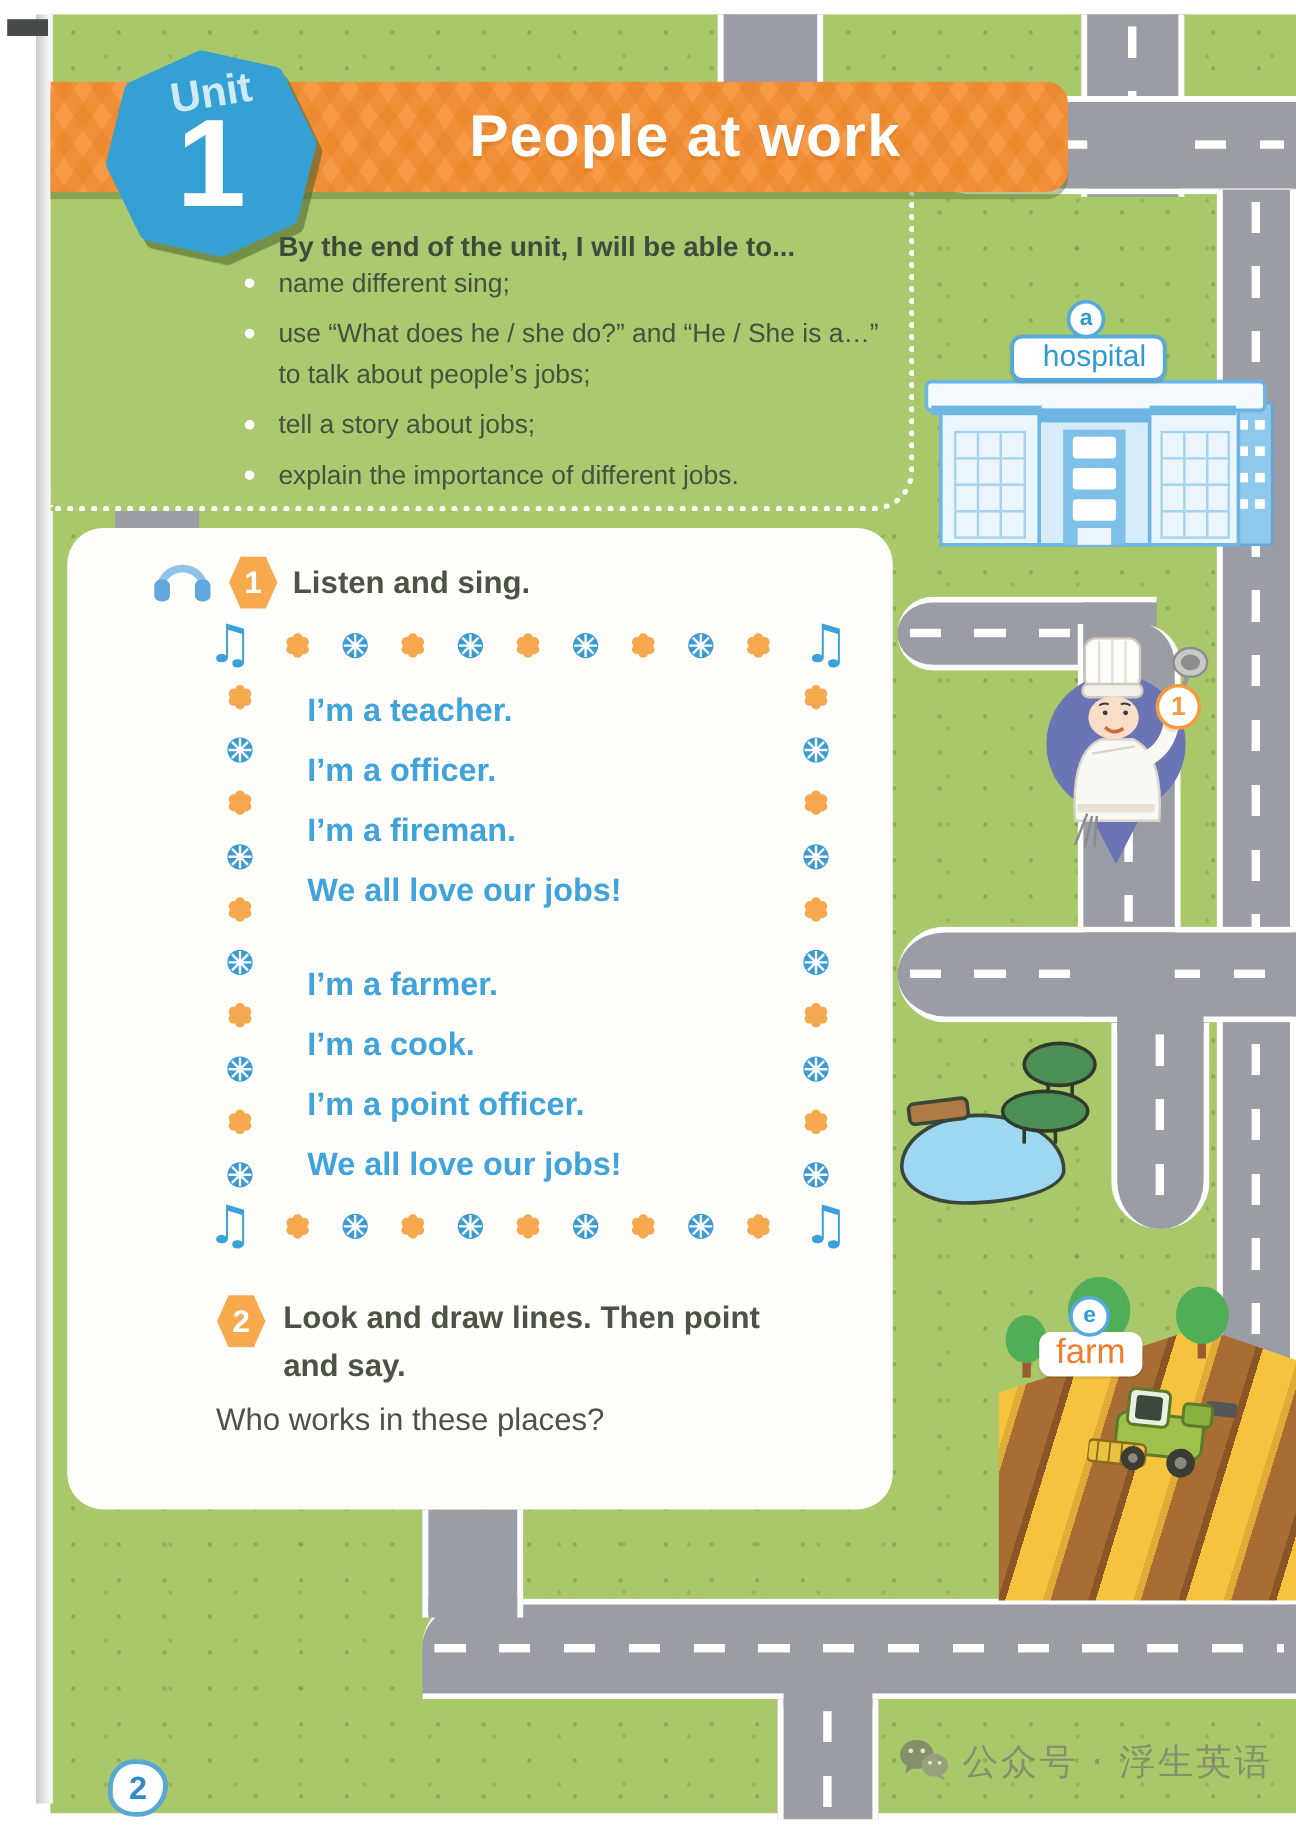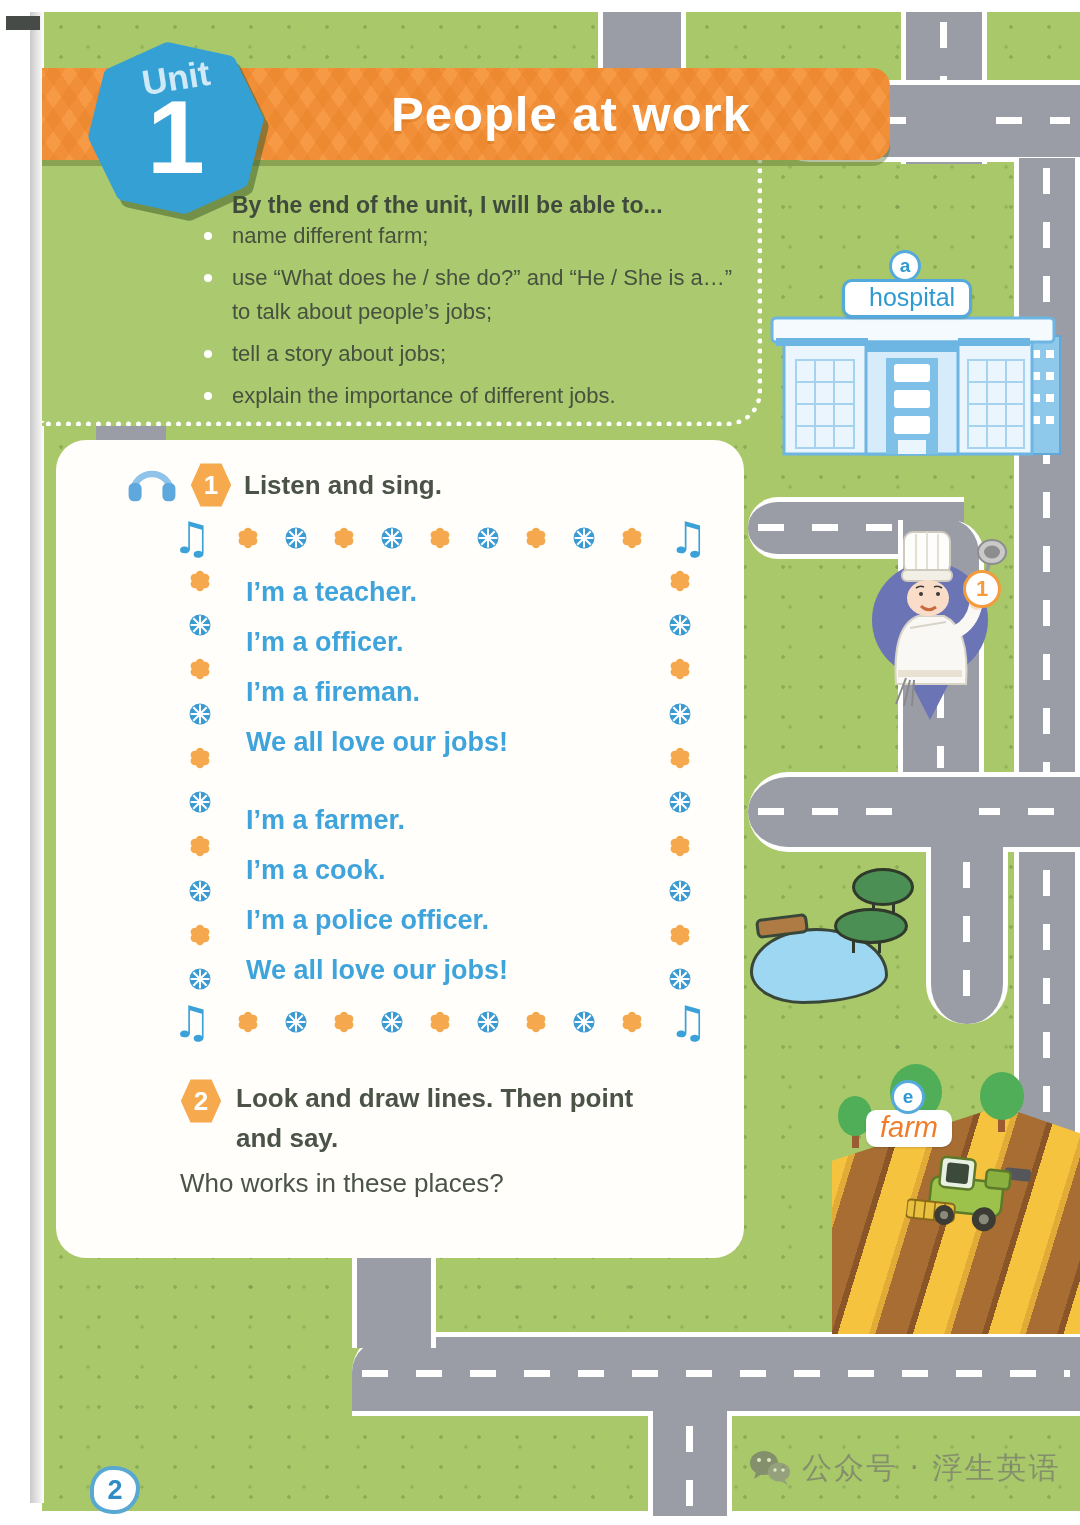--- a/index.html
+++ b/index.html
@@ -80,29 +80,29 @@
   
   .song { position:absolute; left:114px; top:75px; width:540px; height:535px; }
   .song-border { display:flex; align-items:center; justify-content:space-between;
                  height:46px; padding:0 2px; }
   .note { color:#3aa2d8; font-size:44px; line-height:44px; font-family:"DejaVu Sans", sans-serif; }
   .shape { width:24px; height:24px; display:inline-block; }
   .song-mid { position:relative; height:438px; }
   .icon-col { position:absolute; top:8px; bottom:8px; width:24px;
               display:flex; flex-direction:column; justify-content:space-between; align-items:center; }
   .icon-col.left { left:18px; } .icon-col.right { right:18px; }
-  .lyrics { position:absolute; left:76px; top:6px; }
+  .lyrics { position:absolute; left:86px; top:6px; }
   .lyric { color:#3fa3dc; font-size:27px; font-weight:700; line-height:50px; }
   .verse-gap { height:28px; }
 
   
   .map-label { position:absolute; background:#fff; border-radius:10px; padding:1px 14px 3px;
                z-index:6; box-shadow:0 1px 2px rgba(0,0,0,.15); }
   .map-label.blue { border:3px solid #54aadd; color:#2f9ad2; font-size:25px; font-weight:500; }
-  .map-label.orange { color:#ef7d2c; font-size:29px; font-weight:500;font-style:italic; }
+  .map-label.orange { color:#ef7d2c; font-size:29px; font-weight:500; }
   .map-letter { position:absolute; background:#fff; border:3px solid #54aadd; color:#2f9ad2;
                 border-radius:50%; width:32px; height:32px; display:flex; align-items:center;
                 justify-content:center; font-size:19px; font-weight:700; z-index:7; }
   .marker-num { position:absolute; background:#fff; border:3px solid #f49b3c; color:#f49b3c;
                 border-radius:50%; width:38px; height:38px; display:flex; align-items:center;
                 justify-content:center; font-size:22px; font-weight:700; z-index:7; }
 
   
   .hospital { position:absolute; left:770px; top:302px; width:294px; height:158px; z-index:2; }
   .cook { position:absolute; left:858px; top:528px; width:150px; height:200px; z-index:3; }
@@ -196,21 +196,21 @@
     <polygon points="50,6 83,17 95,50 83,83 50,94 17,83 5,50 17,17" fill="#35a0d4" stroke="#35a0d4" stroke-width="10" stroke-linejoin="round" transform="rotate(-6 50 50)"></polygon>
   </svg>
   <div class="unit-word">Unit</div>
   <div class="unit-num">1</div>
 </div>
 
 <div class="objectives">
   <h2>By the end of the unit, I will be able to...</h2>
   <div class="obj-item">
     <span class="dot"></span>
-    <span>name different farm;</span>
+    <span>name different sing;</span>
   </div>
   <div class="obj-item">
     <span class="dot"></span>
     <span>use “What does he / she do?” and “He / She is a…” to talk about people’s jobs;</span>
   </div>
   <div class="obj-item">
     <span class="dot"></span>
     <span>tell a story about jobs;</span>
   </div>
   <div class="obj-item">
@@ -540,21 +540,21 @@
       </div>
 
       <div class="lyrics">
         <div class="lyric">I’m a teacher.</div>
         <div class="lyric">I’m a officer.</div>
         <div class="lyric">I’m a fireman.</div>
         <div class="lyric">We all love our jobs!</div>
         <div class="verse-gap"></div>
         <div class="lyric">I’m a farmer.</div>
         <div class="lyric">I’m a cook.</div>
-        <div class="lyric">I’m a police officer.</div>
+        <div class="lyric">I’m a point officer.</div>
         <div class="lyric">We all love our jobs!</div>
       </div>
     </div>
 
     <div class="song-border">
       <span class="note">♫</span>
       <span class="shape"><svg viewBox="0 0 24 24">
             <g fill="#f6a84e">
               <circle cx="12" cy="6" r="4.2"></circle>
               <circle cx="17.2" cy="9" r="4.2"></circle>

